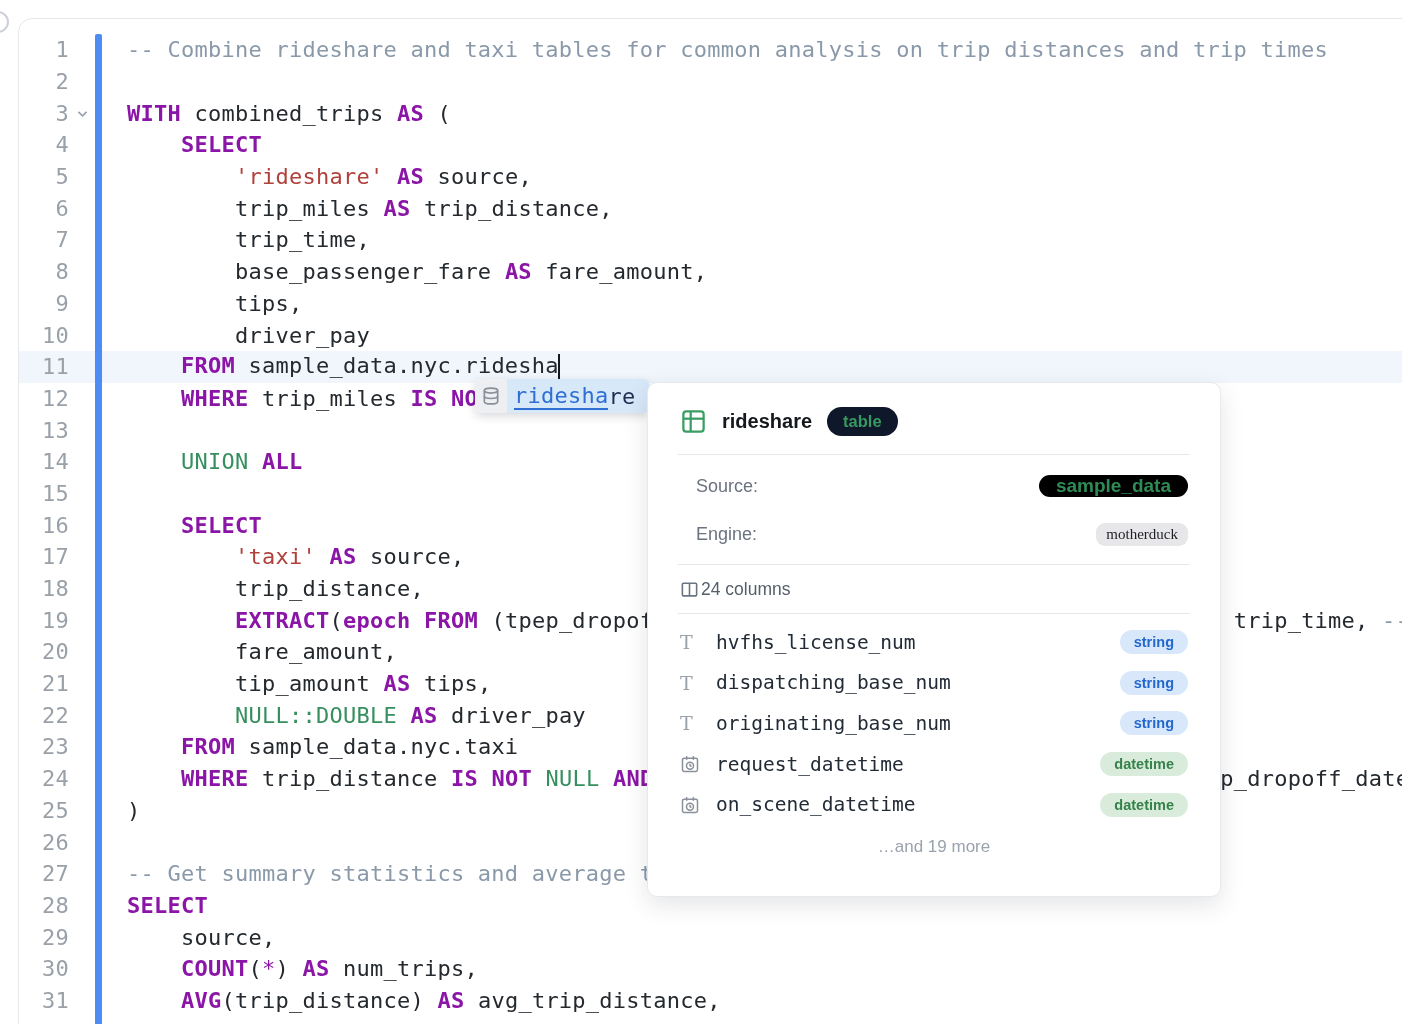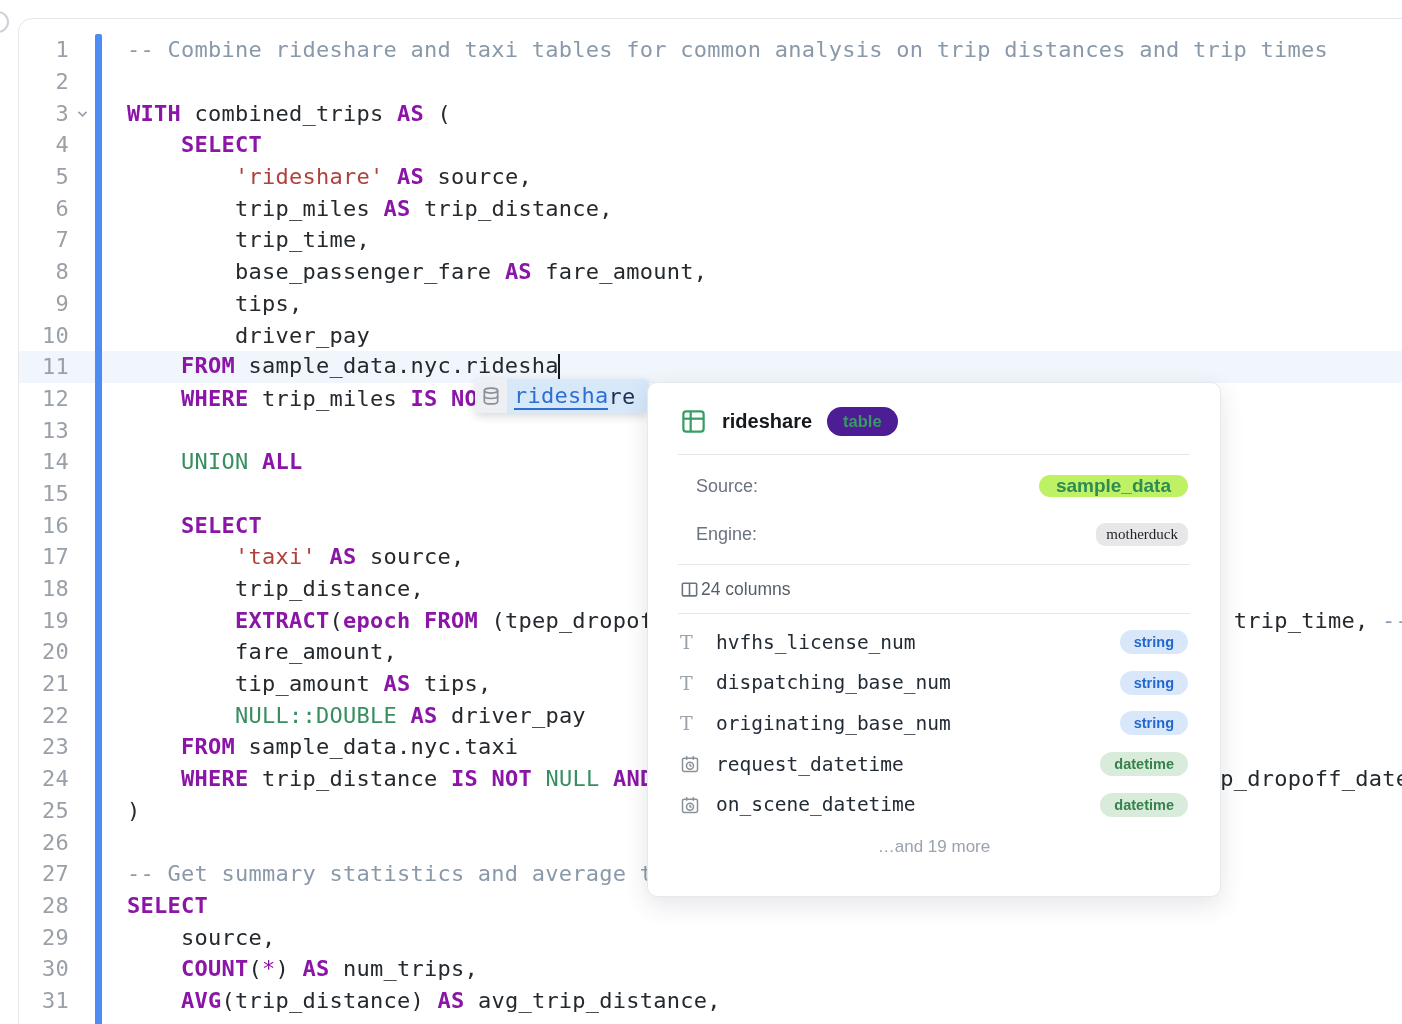--- a/index.html
+++ b/index.html
@@ -42,28 +42,28 @@
     letter-spacing:.25px; }
   .ac-match { color:#2f6fd3; border-bottom:2px solid #2f6fd3; }
   .ac-rest  { color:#1d2f52; }
 
   
   .popup { position:absolute; left:647px; top:382px; width:574px; height:515px;
     background:#ffffff; border:1px solid #e6e8ec; border-radius:10px;
     box-shadow:0 8px 24px rgba(31,41,55,.12); z-index:6; padding:20px 32px 0 32px; }
   .pp-header { display:flex; align-items:center; gap:15px; height:36px; }
   .pp-title { font-size:20px; font-weight:bold; color:#15181c; }
-  .badge-table { background:#4c1d95; color:#379a60; font-weight:bold; font-size:16.5px;
+  .badge-table { background:#0f172a; color:#379a60; font-weight:bold; font-size:16.5px;
     border-radius:999px; padding:5px 16px; }
   .pp-divider { height:1px; background:#e5e8eb; margin:0 -2px; }
   .pp-div1 { margin-top:15px; }
   .info-row { display:flex; align-items:center; justify-content:space-between; height:34px;
     margin-top:14px;margin-left:16px; }
   .info-label { font-size:18px; color:#6b7280; }
-  .pill-source { background:#bef264; color:#2e8b55; font-weight:bold; font-size:19px;
+  .pill-source { background:#000000; color:#2e8b55; font-weight:bold; font-size:19px;
     border-radius:17px; padding:0 17px; }
   .pill-engine { background:#e7e7ea; color:#1c1f24;
     font-family:Liberation Serif, serif; font-size:15px; border-radius:9px;
     padding:3px 10px; }
   .pp-div2 { margin-top:13px; }
   .cols-count { display:flex; align-items:center; gap:2px; height:26px; margin-top:11px;
     font-size:17.5px; color:#555e69; }
   .pp-div3 { margin-top:11px; }
   .col-list { margin-top:8px; }
   .col-row { display:flex; align-items:center; height:40.6px; }

